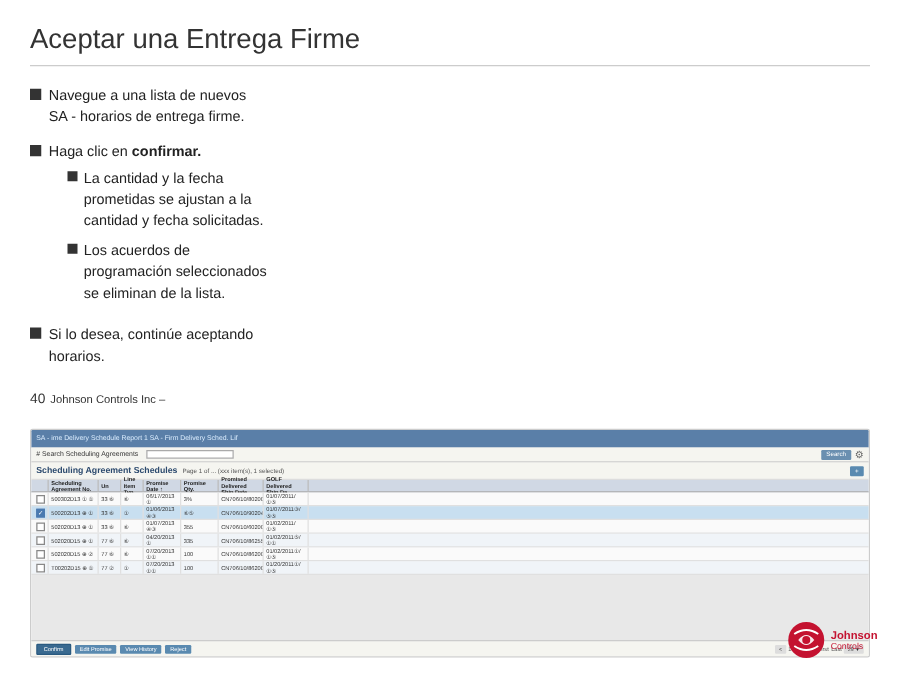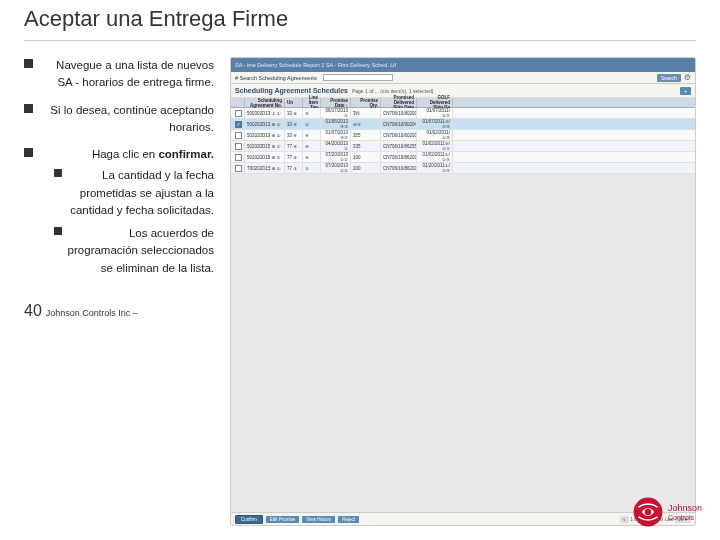--- a/index.html
+++ b/index.html
@@ -9,40 +9,40 @@
       width: 720px;
       height: 540px;
       overflow: hidden;
       position: relative;
     }
 
     .page-container {
       width: 720px;
       height: 540px;
       background: #ffffff;
-      padding: 6px 24px 14px 24px;
+      padding: 18px 24px 14px 24px;
       display: flex;
       flex-direction: column;
     }
 
     .page-title {
       font-size: 22px;
       font-weight: 400;
       color: #333;
       margin-bottom: 10px;
       padding-bottom: 8px;
       border-bottom: 1px solid #ccc;
     }
 
     .content-area {
       display: flex;
+      flex-direction: column;
       flex: 1;
       gap: 16px;
       margin-top: 6px;
-      text-align: right;
     }
 
     
     .left-col {
       width: 190px;
       flex-shrink: 0;
       font-size: 11.5px;
       color: #222;
       line-height: 1.5;
     }
@@ -89,21 +89,21 @@
       flex-shrink: 0;
       margin-top: 2px;
       margin-right: 5px;
     }
 
     .bold-text {
       font-weight: bold;
     }
 
     .page-number {
-      font-size: 16px;
+      font-size: 11px;
       color: #333;
       margin-top: 6px;
     }
 
     
     .right-col {
       flex: 1;
       display: flex;
       flex-direction: column;
       background: #f0f0f0;
@@ -332,21 +332,21 @@
       gap: 4px;
     }
 
     .jci-logo-icon {
       width: 32px;
       height: 32px;
     }
 
     .jci-logo-text {
       font-size: 9px;
-      font-weight: normal;
+      font-weight: bold;
       color: #c41230;
       line-height: 1.2;
     }
 
     .jci-logo-sub {
       font-size: 7px;
       color: #c41230;
     }
 
     
@@ -370,43 +370,43 @@
 
     <div class="left-col">
 
       <div class="bullet-item">
         <div class="bullet-square"></div>
         <div class="bullet-text">
           <span>Navegue a una lista de nuevos SA - horarios de entrega firme.</span>
         </div>
       </div>
 
-
-      <div class="bullet-item">
-        <div class="bullet-square"></div>
-        <div class="bullet-text">Si lo desea, continúe aceptando horarios.</div>
-      </div>
 
       <div class="bullet-item">
         <div class="bullet-square"></div>
         <div class="bullet-text">
           <span>Haga clic en </span><span class="bold-text">confirmar.</span>
           <div class="sub-bullets">
             <div class="sub-bullet-item">
               <div class="sub-bullet-square"></div>
               <span>La cantidad y la fecha prometidas se ajustan a la cantidad y fecha solicitadas.</span>
             </div>
             <div class="sub-bullet-item">
               <div class="sub-bullet-square"></div>
               <span>Los acuerdos de programación seleccionados se eliminan de la lista.</span>
             </div>
           </div>
         </div>
       </div>
 
+      <div class="bullet-item">
+        <div class="bullet-square"></div>
+        <div class="bullet-text">Si lo desea, continúe aceptando horarios.</div>
+      </div>
+
       <div style="margin-top:10px; display:flex; gap:4px; align-items:baseline;">
         <span class="page-number">40</span>
         <span style="font-size:9px; color:#333;">Johnson Controls Inc –</span>
       </div>
     </div>
 
     <div class="right-col">
       <div class="erp-screen">
 
         <div class="erp-top-bar">

